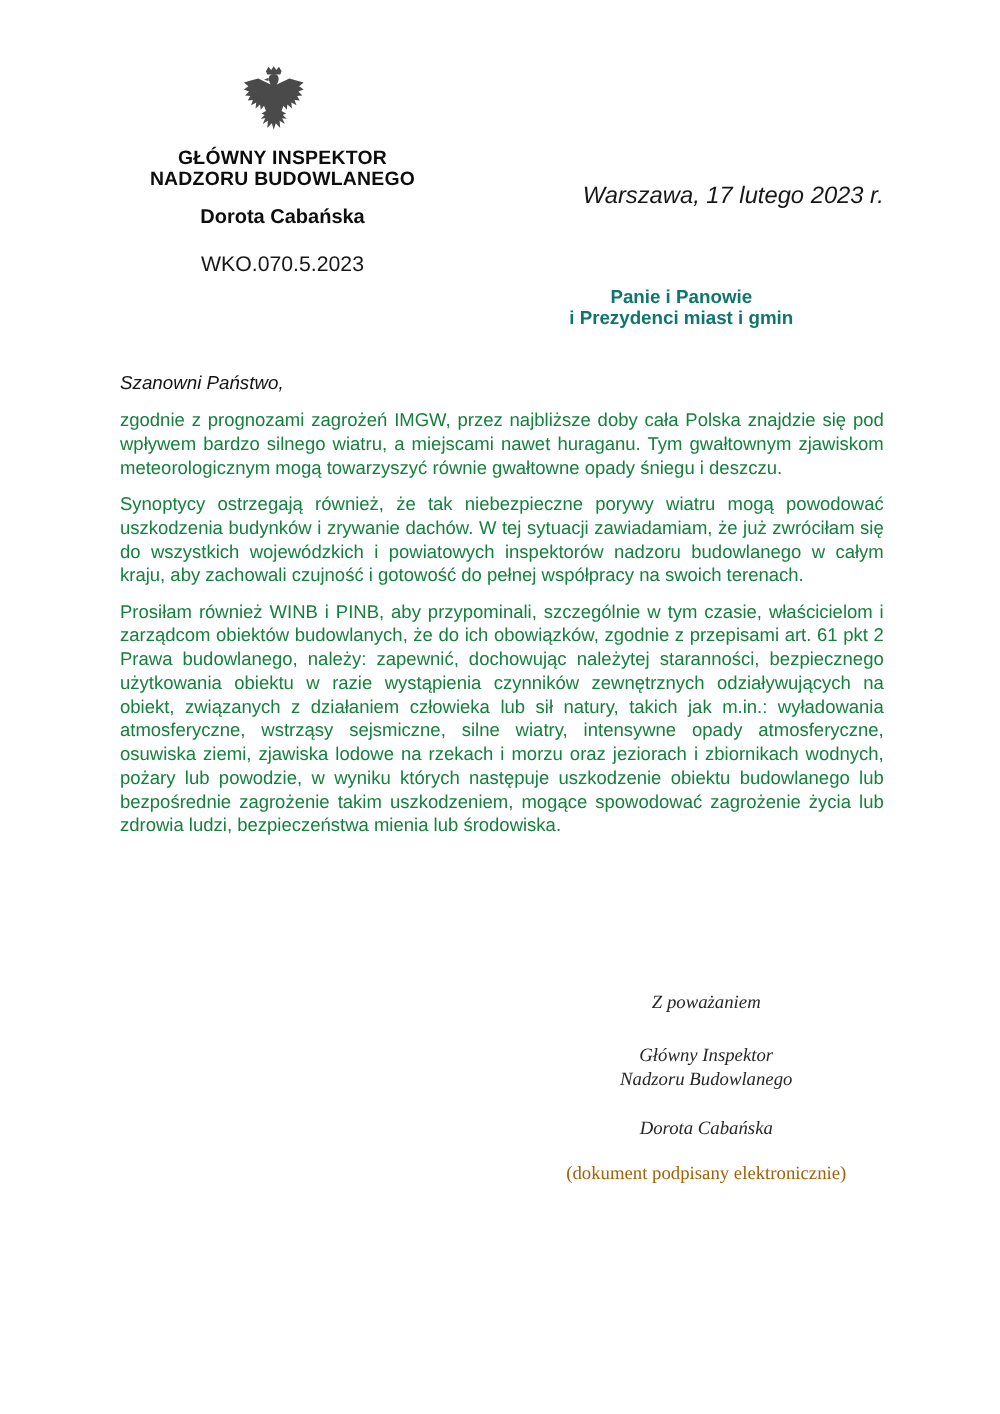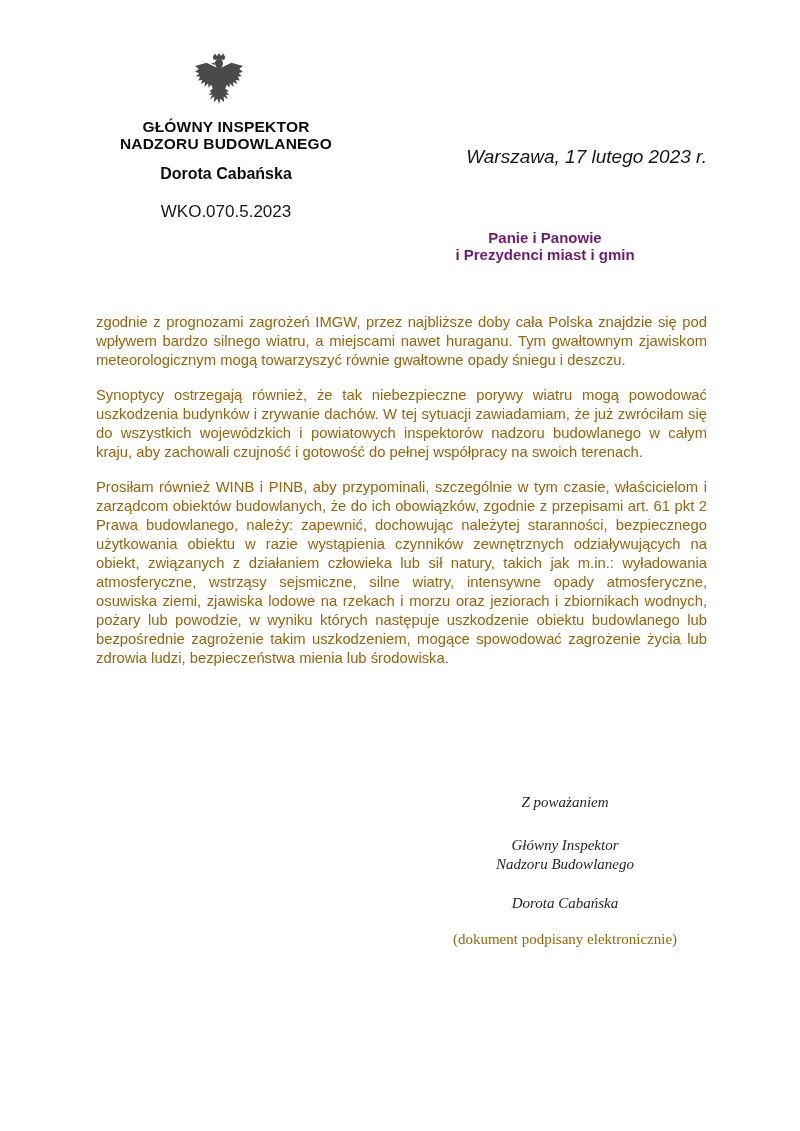--- a/index.html
+++ b/index.html
@@ -31,34 +31,34 @@
   }
   .place-date {
     top: 113px; right: 93px;
     font-style: italic; font-size: 19px; color: #171717; margin-top: 33px;
   }
 
   
   .addressee {
     left: 395px; top: 230px; width: 300px;
     text-align: center; font-weight: bold;
-    font-size: 15px; line-height: 16.5px; color: #701a75;
+    font-size: 15px; line-height: 16.5px; color: #0f766e;
   }
 
   
   .letter-body { left: 96px; top: 297px; width: 611px; }
   .salutation {
     margin: 0 0 12px 0;
     font-style: italic; font-size: 15px; line-height: 19px;
   }
   .letter-body p.para {
-    margin: 16px 0 10px 0;
+    margin: 0 0 10px 0;
     font-size: 14.8px; line-height: 19px;
     text-align: justify;
-    color: #a16207;
+    color: #15803d;
   }
 
   
   .closing {
     left: 405px; top: 793px; width: 320px;
     text-align: center;
     font-family: Liberation Serif, serif;
     color: #262626;
   }
   .closing .valediction { font-style: italic; font-size: 15px; line-height: 19px; margin-bottom: 24px; }
@@ -94,20 +94,21 @@
 <div class="abs ref-number">WKO.070.5.2023</div>
 
 <div class="abs place-date">Warszawa, 17 lutego 2023 r.</div>
 
 <div class="abs addressee">
   <div>Panie i Panowie</div>
   <div>i Prezydenci miast i gmin</div>
 </div>
 
 <div class="abs letter-body">
+  <p class="salutation">Szanowni Państwo,</p>
   <p class="para">zgodnie z prognozami zagrożeń IMGW, przez najbliższe doby cała Polska znajdzie się pod wpływem bardzo silnego wiatru, a miejscami nawet huraganu. Tym gwałtownym zjawiskom meteorologicznym mogą towarzyszyć równie gwałtowne opady śniegu i deszczu.</p>
   <p class="para">Synoptycy ostrzegają również, że tak niebezpieczne porywy wiatru mogą powodować uszkodzenia budynków i zrywanie dachów. W tej sytuacji zawiadamiam, że już zwróciłam się do wszystkich wojewódzkich i powiatowych inspektorów nadzoru budowlanego w całym kraju, aby zachowali czujność i gotowość do pełnej współpracy na swoich terenach.</p>
   <p class="para">Prosiłam również WINB i PINB, aby przypominali, szczególnie w tym czasie, właścicielom i zarządcom obiektów budowlanych, że do ich obowiązków, zgodnie z przepisami art. 61 pkt 2 Prawa budowlanego, należy: zapewnić, dochowując należytej staranności, bezpiecznego użytkowania obiektu w razie wystąpienia czynników zewnętrznych odziaływujących na obiekt, związanych z działaniem człowieka lub sił natury, takich jak m.in.: wyładowania atmosferyczne, wstrząsy sejsmiczne, silne wiatry, intensywne opady atmosferyczne, osuwiska ziemi, zjawiska lodowe na rzekach i morzu oraz jeziorach i zbiornikach wodnych, pożary lub powodzie, w wyniku których następuje uszkodzenie obiektu budowlanego lub bezpośrednie zagrożenie takim uszkodzeniem, mogące spowodować zagrożenie życia lub zdrowia ludzi, bezpieczeństwa mienia lub środowiska.</p>
 </div>
 
 <div class="abs closing">
   <div class="valediction">Z poważaniem</div>
   <div class="sig-title">
     <div>Główny Inspektor</div>
     <div>Nadzoru Budowlanego</div>

